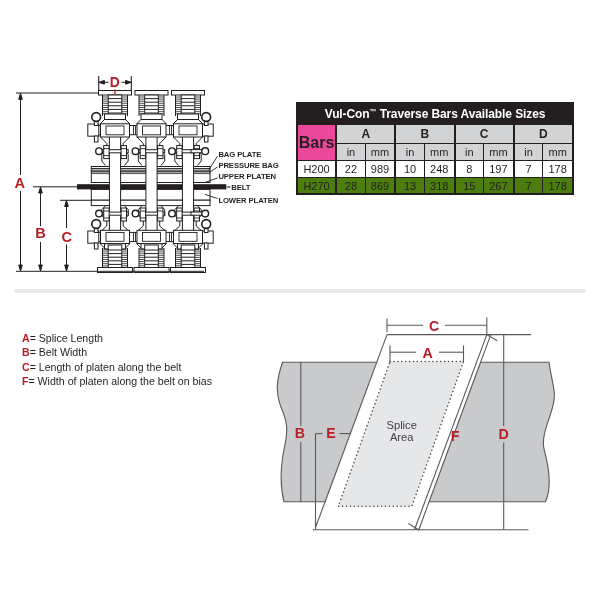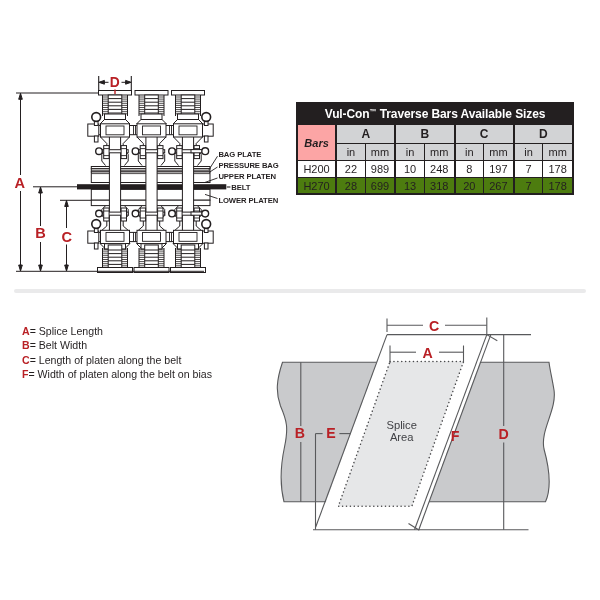--- a/index.html
+++ b/index.html
@@ -5,31 +5,31 @@
 html,body{margin:0;padding:0;background:#fff;}
 #page{position:relative;width:600px;height:600px;overflow:hidden;background:#fff;
 font-family:"Liberation Sans",sans-serif;}
 #diagram-svg{position:absolute;left:0;top:0;}
 #sizes-table{position:absolute;left:296px;top:102px;}
 #sizes-table table{border-collapse:collapse;table-layout:fixed;width:278px;
 font-family:"Liberation Sans",sans-serif;color:#231f20;}
 #sizes-table td{border:1px solid #231f20;text-align:center;padding:0;overflow:hidden;white-space:nowrap;}
 #sizes-table .ttl{background:#231f20;color:#fff;font-weight:bold;font-size:12px;height:20px;letter-spacing:-0.1px;border:1.5px solid #231f20;}
 #sizes-table .tm{font-size:7px;vertical-align:4px;}
-#sizes-table .hb{background:#fca5a5;font-weight:bold;font-size:11px;font-style:italic;}
+#sizes-table .hb{background:#ec4899;font-weight:bold;font-size:16px;}
 #sizes-table .hl{background:#d2d3d5;font-weight:bold;font-size:12px;height:18px;}
 #sizes-table .hu{background:#d2d3d5;font-weight:normal;font-size:11px;height:16px;}
 #sizes-table .bl{border-left-width:2px;}
 #sizes-table .hb{border-right-width:2px;}
 #sizes-table .r1 td:first-child,#sizes-table .r2 td:first-child{border-right-width:2px;}
 #sizes-table .r1 td{background:#fff;font-size:11px;height:16px;text-align:center;}
 #sizes-table .r2 td{background:#4d7c0f;font-size:11px;height:15px;}
 #sizes-table table{border:2px solid #231f20;}
 #separator{position:absolute;left:14px;top:288.5px;width:572px;height:4.2px;background:#eaeaeb;border-radius:2px;}
-#legend{position:absolute;left:22px;top:324px;font-size:10.6px;line-height:14.4px;color:#231f20;}
+#legend{position:absolute;left:22px;top:331px;font-size:10.6px;line-height:14.4px;color:#231f20;}
 #legend .rl{color:#b92025;font-weight:bold;}
 </style>
 </head>
 <body>
 <div id="page">
 <svg id="diagram-svg" width="600" height="600" viewBox="0 0 600 600">
 
 <g>
 
 <g stroke="#231f20" fill="none" stroke-width="1">
@@ -553,24 +553,24 @@
             <td>248</td>
             <td class="bl">8</td>
             <td>197</td>
             <td class="bl">7</td>
             <td>178</td>
           </tr>
 
 <tr class="r2">
             <td>H270</td>
             <td>28</td>
-            <td>699</td>
+            <td>869</td>
             <td class="bl">13</td>
             <td>318</td>
-            <td class="bl">20</td>
+            <td class="bl">15</td>
             <td>267</td>
             <td class="bl">7</td>
             <td>178</td>
           </tr>
 </tbody>
       </table>
 </div>
 
 <div id="separator"></div>
 

